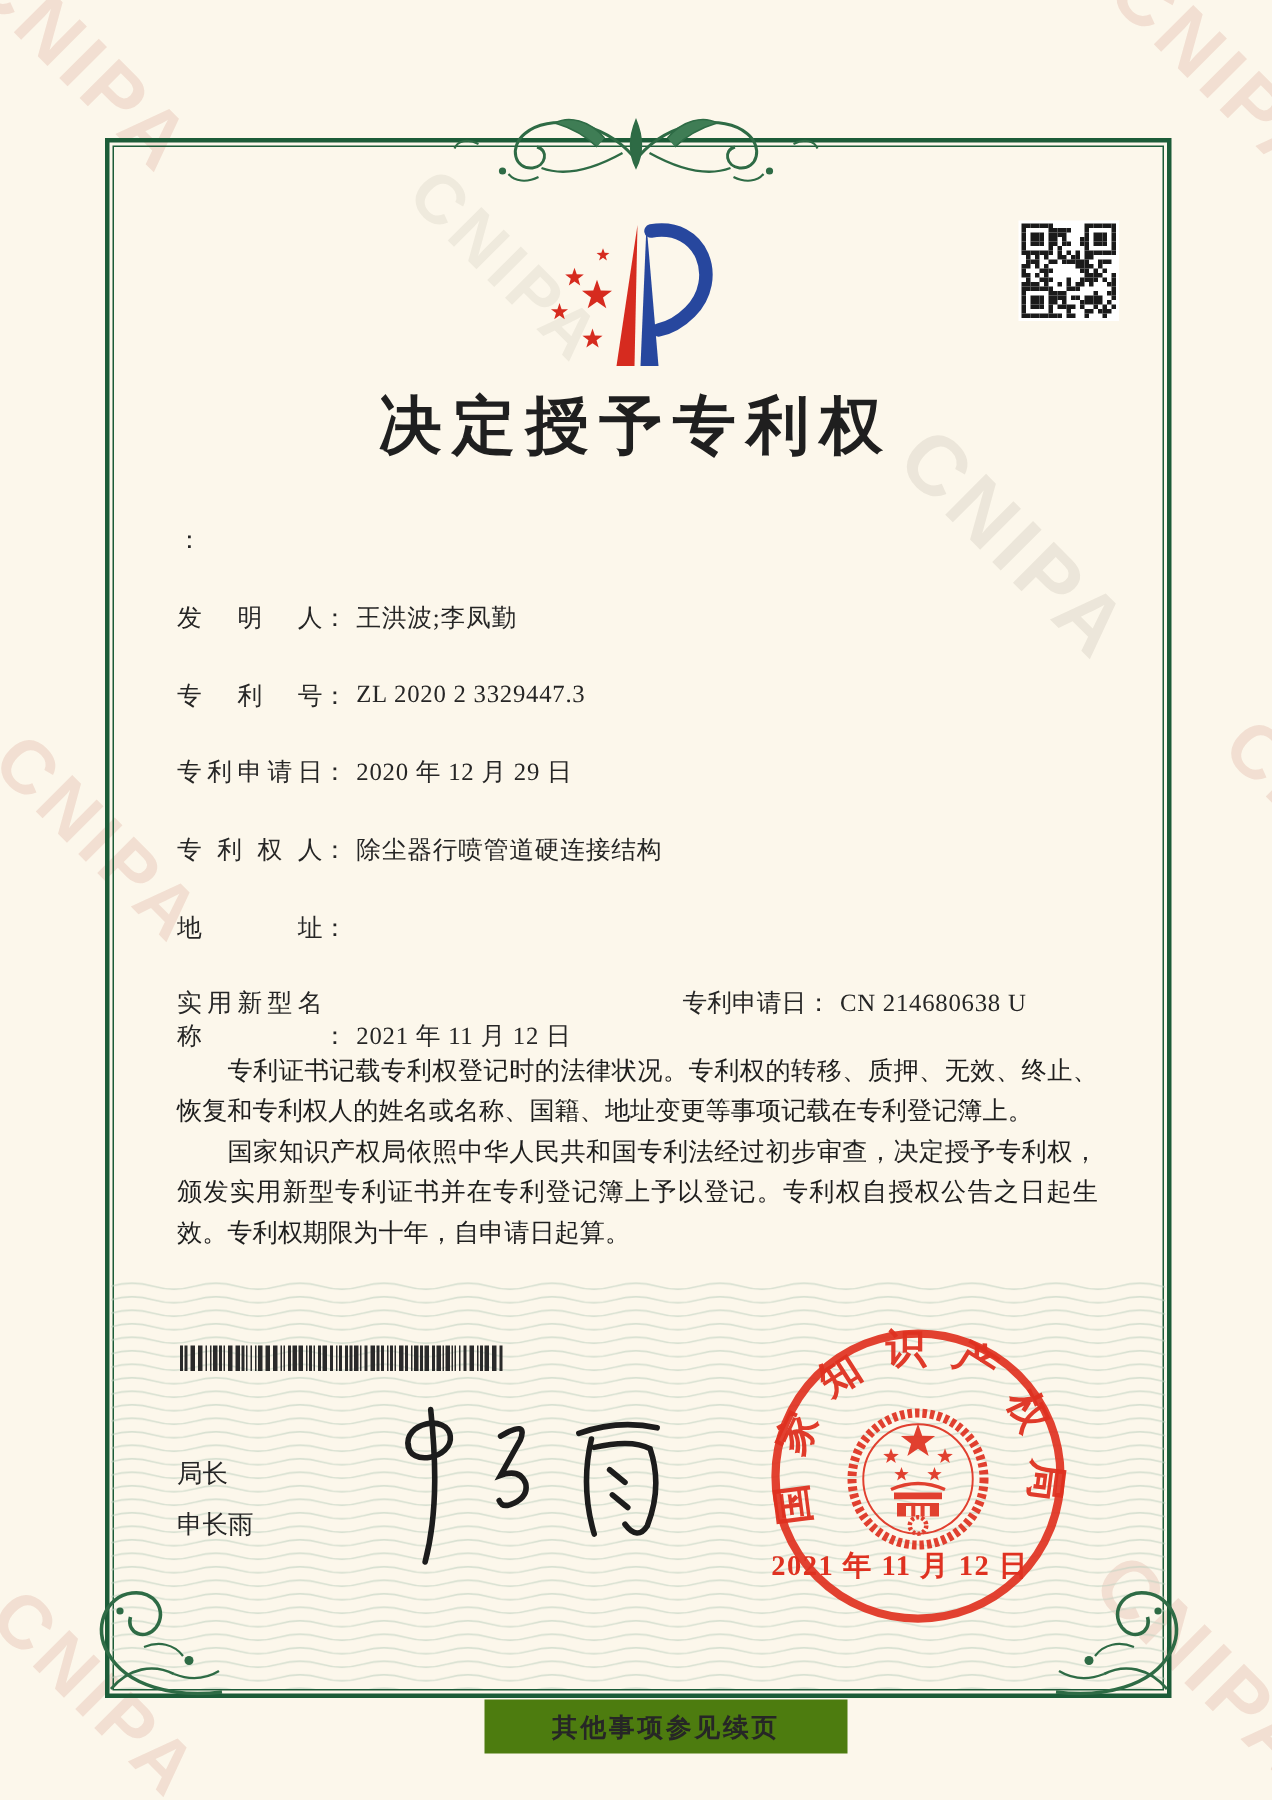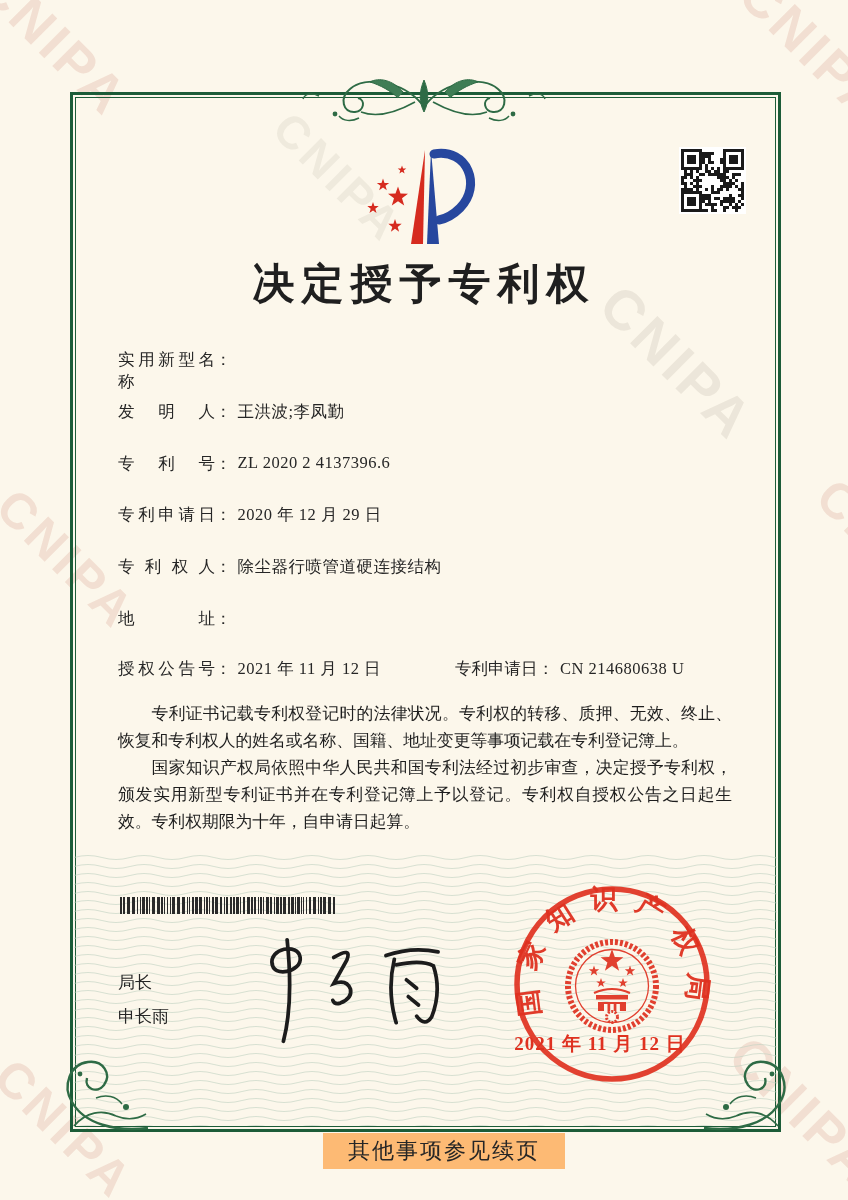--- a/index.html
+++ b/index.html
@@ -79,22 +79,22 @@
   .barcode i.b { background:#2a2a2a; }
   .signer { position:absolute; left:118px; top:966px; font-size:17px; line-height:34px; }
   .sig-svg { position:absolute; left:248px; top:932px; }
   .seal { position:absolute; left:512px; top:884px; }
   .page-num {
     position:absolute; left:0; top:1084px; width:100%;
     text-align:center; font-size:15px; letter-spacing:1px;
   }
   .cont-note {
     position:absolute; left:323px; top:1133px; width:242px; height:36px;
-    background:#fdba74; display:flex; align-items:center; justify-content:center;
-    font-size:22px; letter-spacing:2px;
+    background:#4d7c0f; display:flex; align-items:center; justify-content:center;
+    font-size:17px; letter-spacing:2px;font-weight:bold;
   }
 </style>
 </head>
 <body>
 
 <div class="page">
 
   <span class="wm wm1 wm-pink">CNIPA</span>
   <span class="wm wm2 wm-pink">CNIPA</span>
   <span class="wm wm3 wm-gray">CNIPA</span>
@@ -608,52 +608,51 @@
       <div></div>
       <div class="on"></div>
       <div></div>
       <div></div>
     </div>
 
   <div class="title">决定授予专利权</div>
 
   <div class="fields">
       <div class="field-row">
-        <span class="flabel">实用新型名称</span>
         <span class="fcolon">：</span>
       </div>
       <div class="field-row">
         <span class="flabel">发明人</span>
         <span class="fcolon">：</span>
         <span class="fvalue">王洪波;李凤勤</span>
       </div>
       <div class="field-row">
         <span class="flabel">专利号</span>
         <span class="fcolon">：</span>
-        <span class="fvalue">ZL 2020 2 4137396.6</span>
+        <span class="fvalue">ZL 2020 2 3329447.3</span>
       </div>
       <div class="field-row">
         <span class="flabel">专利申请日</span>
         <span class="fcolon">：</span>
         <span class="fvalue">2020 年 12 月 29 日</span>
       </div>
       <div class="field-row">
         <span class="flabel">专利权人</span>
         <span class="fcolon">：</span>
         <span class="fvalue">除尘器行喷管道硬连接结构</span>
       </div>
       <div class="field-row">
         <span class="flabel">地址</span>
         <span class="fcolon">：</span>
       </div>
     </div>
 
   <div class="grant-row">
     <span>
-      <span class="flabel">授权公告号</span><span class="fcolon">：</span><span class="fvalue">2021 年 11 月 12 日</span>
+      <span class="flabel">实用新型名称</span><span class="fcolon">：</span><span class="fvalue">2021 年 11 月 12 日</span>
     </span>
     <span class="grant-right">
       <span>专利申请日</span><span class="fcolon">：</span><span class="fvalue">CN 214680638 U</span>
     </span>
   </div>
 
   <div class="paras">
     <p>专利证书记载专利权登记时的法律状况。专利权的转移、质押、无效、终止、恢复和专利权人的姓名或名称、国籍、地址变更等事项记载在专利登记簿上。</p>
     <p>国家知识产权局依照中华人民共和国专利法经过初步审查，决定授予专利权，颁发实用新型专利证书并在专利登记簿上予以登记。专利权自授权公告之日起生效。专利权期限为十年，自申请日起算。</p>
   </div>

